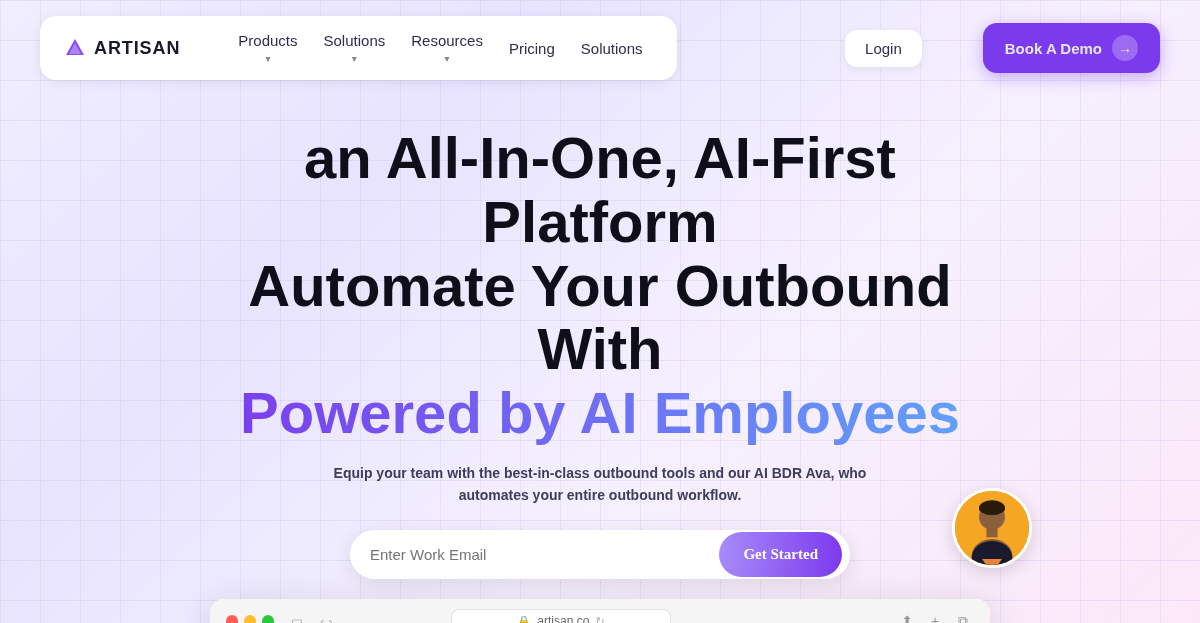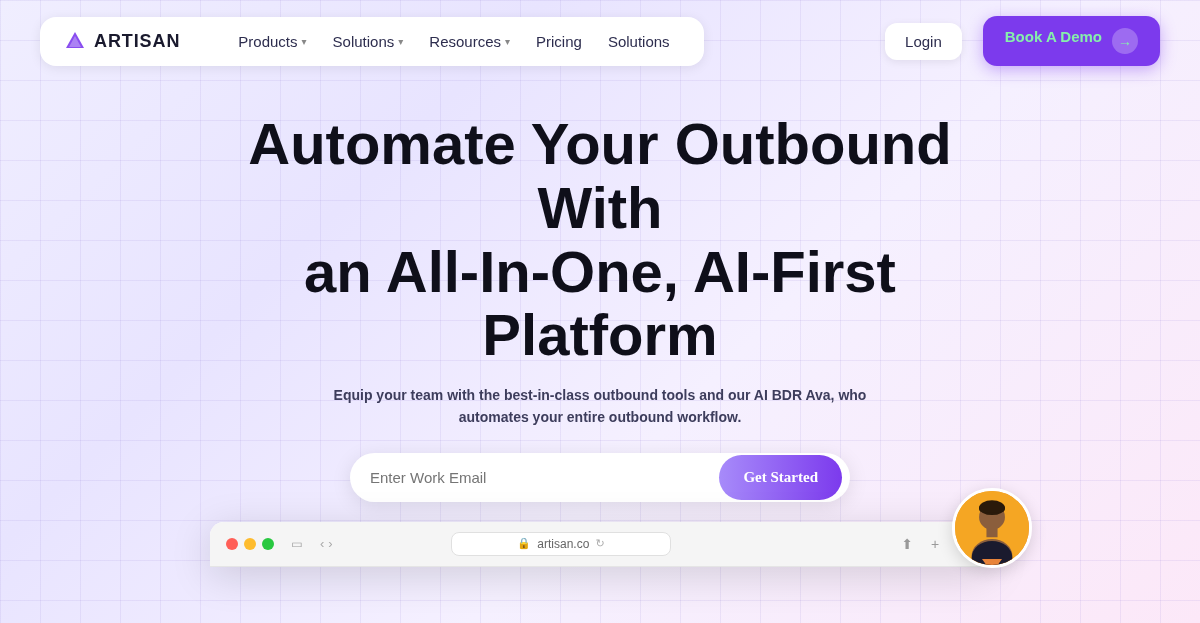--- a/index.html
+++ b/index.html
@@ -73,20 +73,21 @@
       display: flex;
       align-items: center;
       gap: 4px;
       padding: 6px 10px;
       font-size: 15px;
       font-weight: 500;
       color: #2d2d4e;
       cursor: pointer;
       border-radius: 8px;
       text-decoration: none;
+      flex-direction: column;
     }
 
     .chevron {
       font-size: 10px;
       color: #888;
     }
 
     .navbar-right {
       display: flex;
       align-items: center;
@@ -100,31 +101,32 @@
       color: #2d2d4e;
       background: white;
       border: none;
       border-radius: 12px;
       cursor: pointer;
       box-shadow: 0 2px 8px rgba(0,0,0,0.08);
     }
 
     .demo-btn {
       display: flex;
-      align-items: flex-start;
+      align-items: center;
       gap: 10px;
       padding: 12px 22px;
       font-size: 15px;
       font-weight: 600;
-      color: #86efac;
+      color: #e5e5e5;
       background: #7c3aed;
       border: none;
       border-radius: 14px;
       cursor: pointer;
       box-shadow: 0 4px 16px rgba(124,58,237,0.4);
+      margin-left: 40px;
     }
 
     .demo-btn .arrow-circle {
       width: 26px;
       height: 26px;
       background: rgba(255,255,255,0.25);
       border-radius: 50%;
       display: flex;
       align-items: center;
       justify-content: center;
@@ -361,22 +363,23 @@
   <div class="navbar-right">
     <button class="login-btn">Login</button>
     <button class="demo-btn">
       <span>Book A Demo</span>
       <span class="arrow-circle">→</span>
     </button>
   </div>
 </nav>
 
 <section class="hero">
+  <h1 class="hero-title">an All-In-One, AI-First Platform</h1>
   <h1 class="hero-title">Automate Your Outbound With</h1>
-  <h1 class="hero-title">an All-In-One, AI-First Platform</h1>
+  <h2 class="hero-subtitle">Powered by AI Employees</h2>
   <p class="hero-desc">Equip your team with the best-in-class outbound tools and our AI BDR Ava, who automates your entire outbound workflow.</p>
 
   <div class="email-form">
     <div class="email-input-wrapper">
       <input class="email-input" type="email" placeholder="Enter Work Email" style="">
       <button class="get-started-btn">Get Started</button>
     </div>
   </div>
 </section>
 

